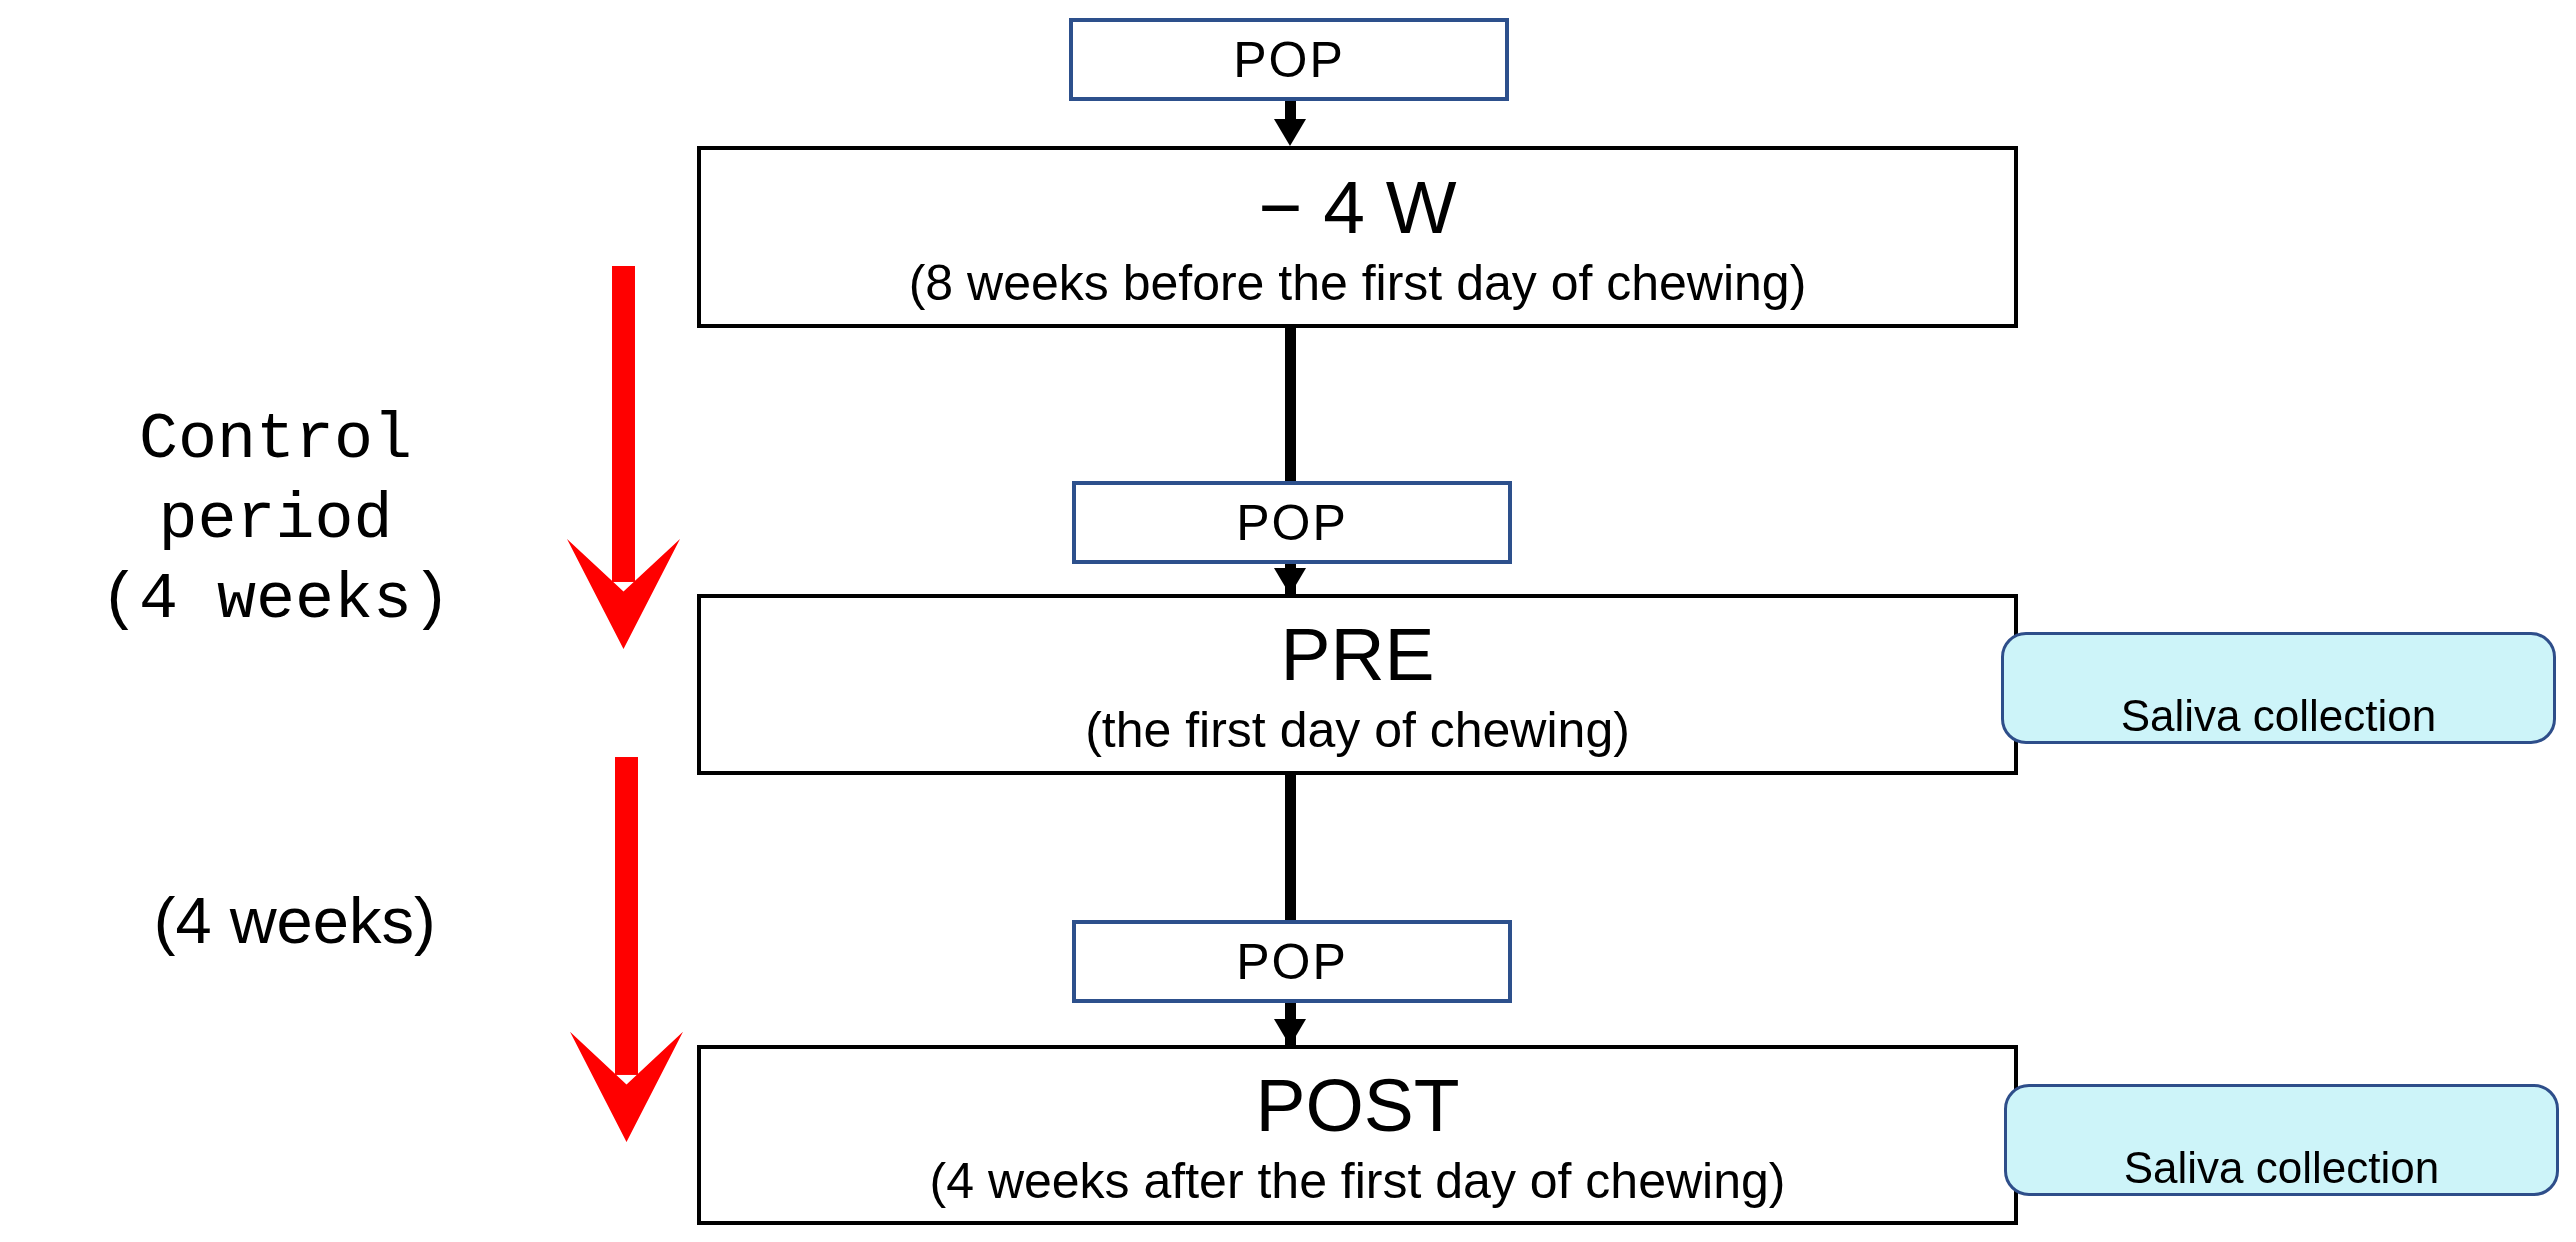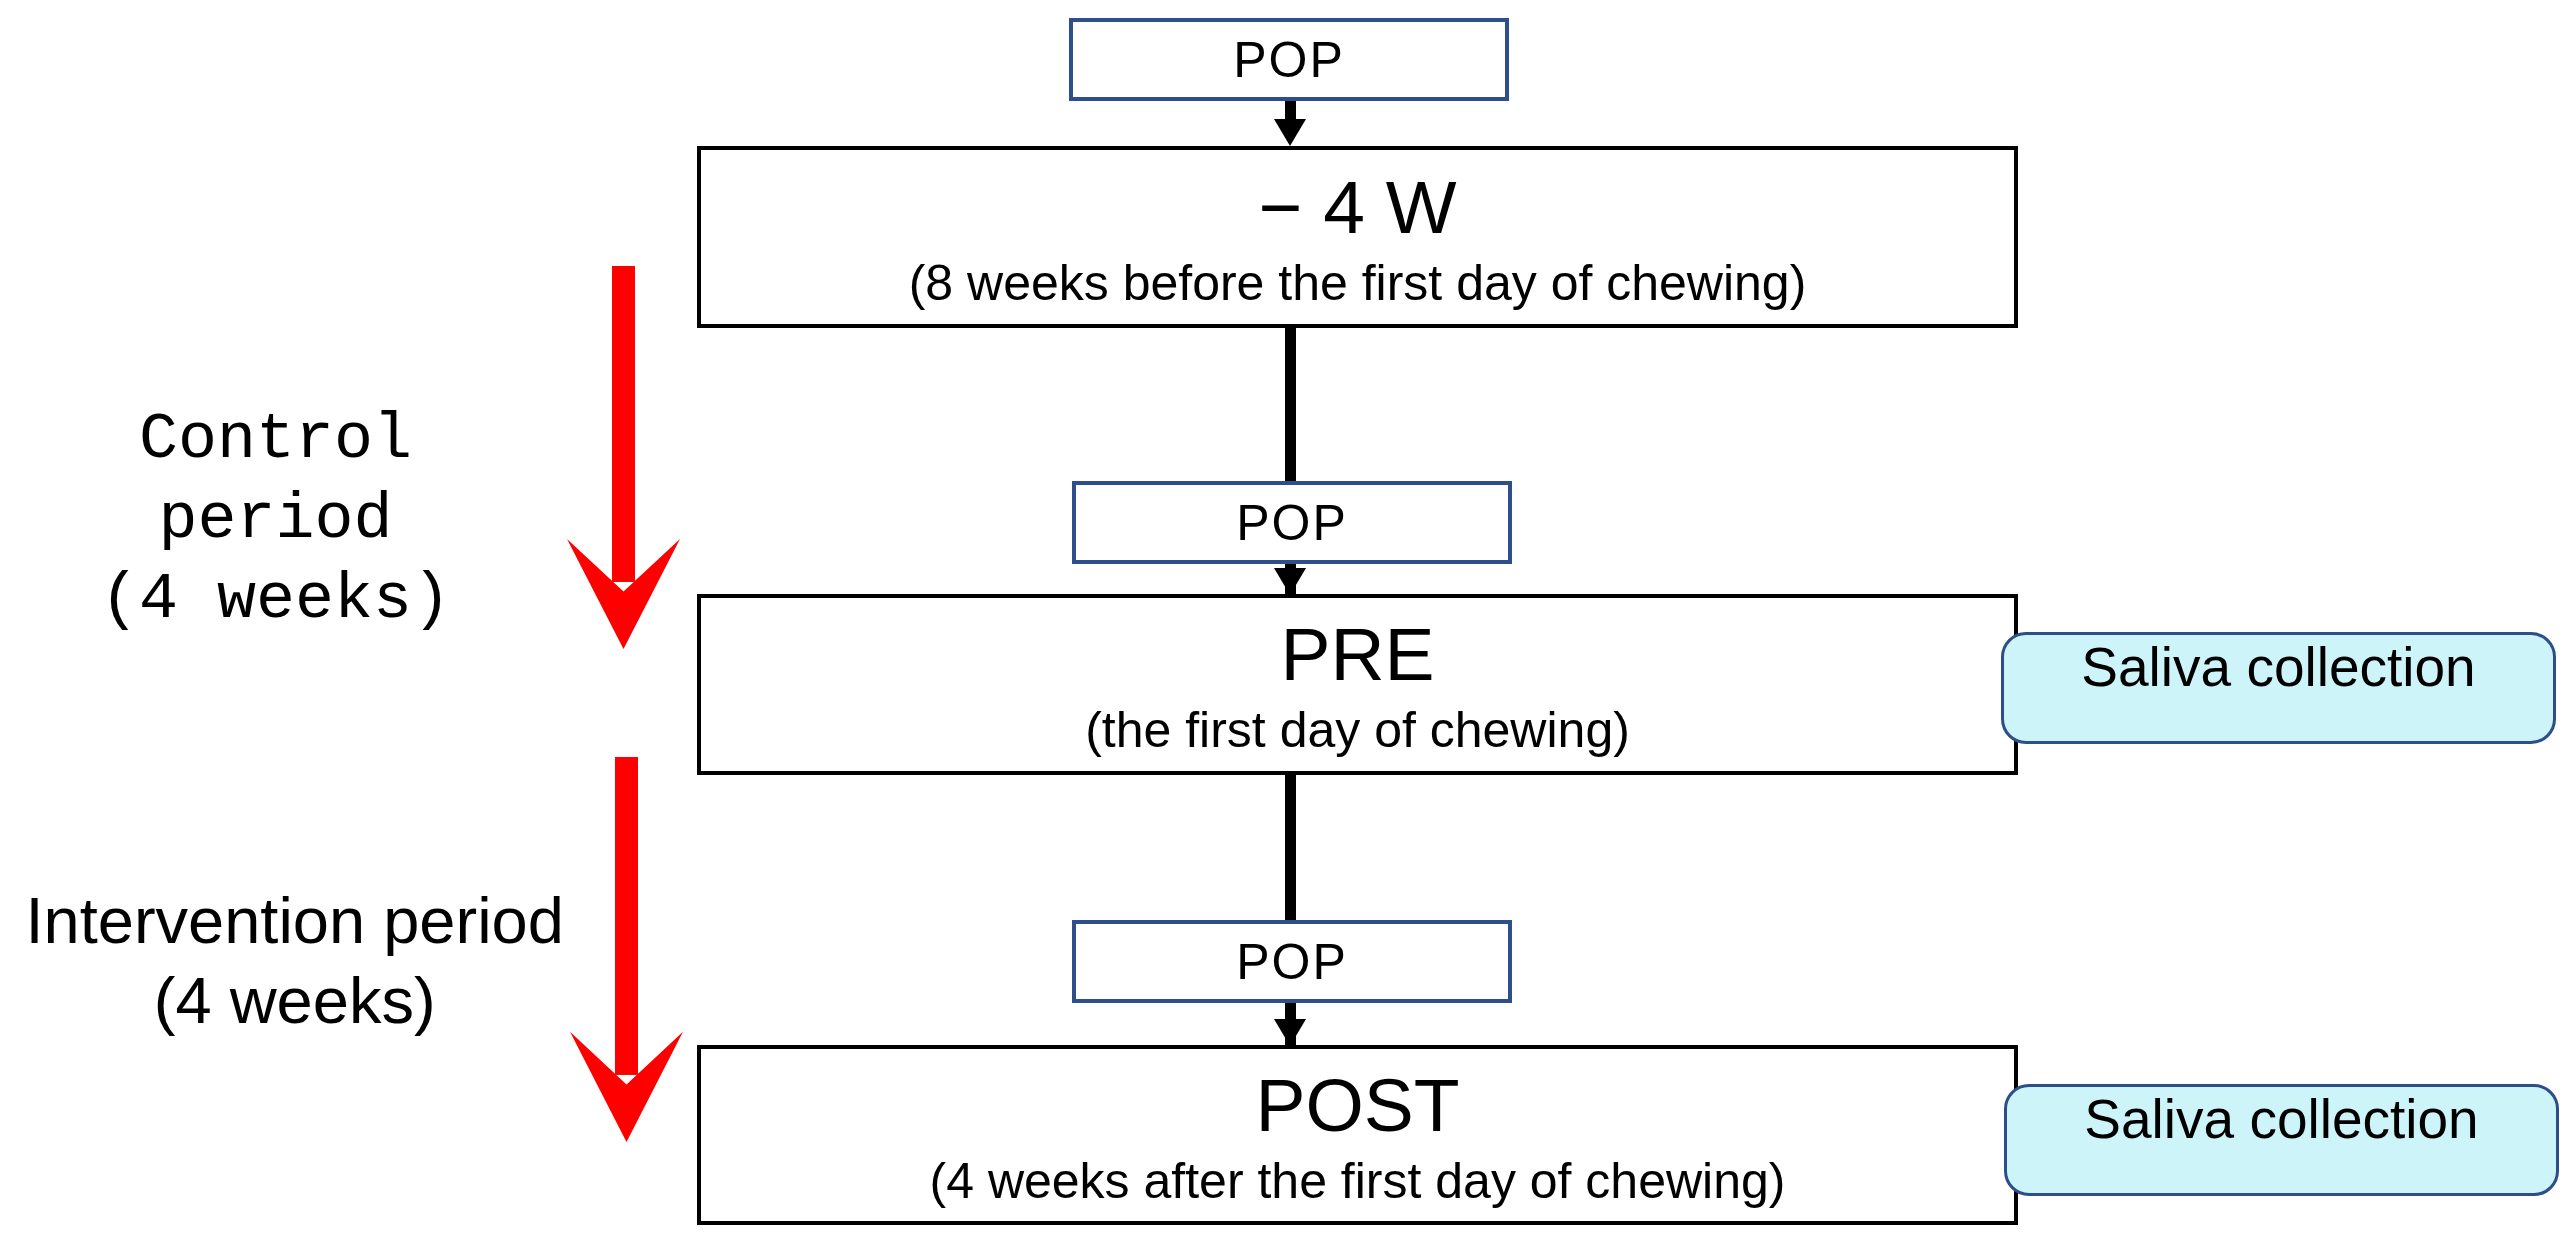--- a/index.html
+++ b/index.html
@@ -96,23 +96,23 @@
 
   
   .callout {
     position: absolute;
     width: 555px;
     height: 112px;
     background: #CDF4F9;
     border: 3.8px solid #2E4E8A;
     border-radius: 25px;
     display: flex;
-    align-items: flex-start;
+    align-items: flex-end;
     justify-content: center;
-    font-size: 55px;
+    font-size: 44px;
     color: #000000;
     z-index: 2;
   }
   #callout-1 { left: 2001px; top: 632px; }
   #callout-2 { left: 2004px; top: 1084px; }
 
   .blue-arrow { position: absolute; z-index: 1; }
   #blue-arrow-1 { left: 1867px; top: 639px; }
   #blue-arrow-2 { left: 1870px; top: 1090px; }
 </style>
@@ -135,21 +135,20 @@
   <svg class="red-arrow" id="red-arrow-2" width="113" height="385" viewBox="0 0 118 402">
     <rect x="47" y="0" width="24" height="332" fill="#FF0000"></rect>
     <polygon points="59,402 0,287 59,342 118,287" fill="#FF0000"></polygon>
   </svg>
 
   <div class="period-label" id="label-control">
     <div>Control period</div>
     <div>(4 weeks)</div>
   </div>
   <div class="period-label" id="label-intervention">
-    <div>Intervention period</div>
     <div>(4 weeks)</div>
   </div>
 
   <div class="pop-box" id="pop1">
     <span>POP</span>
   </div>
   <div class="pop-box" id="pop2">
     <span>POP</span>
   </div>
   <div class="pop-box" id="pop3">

